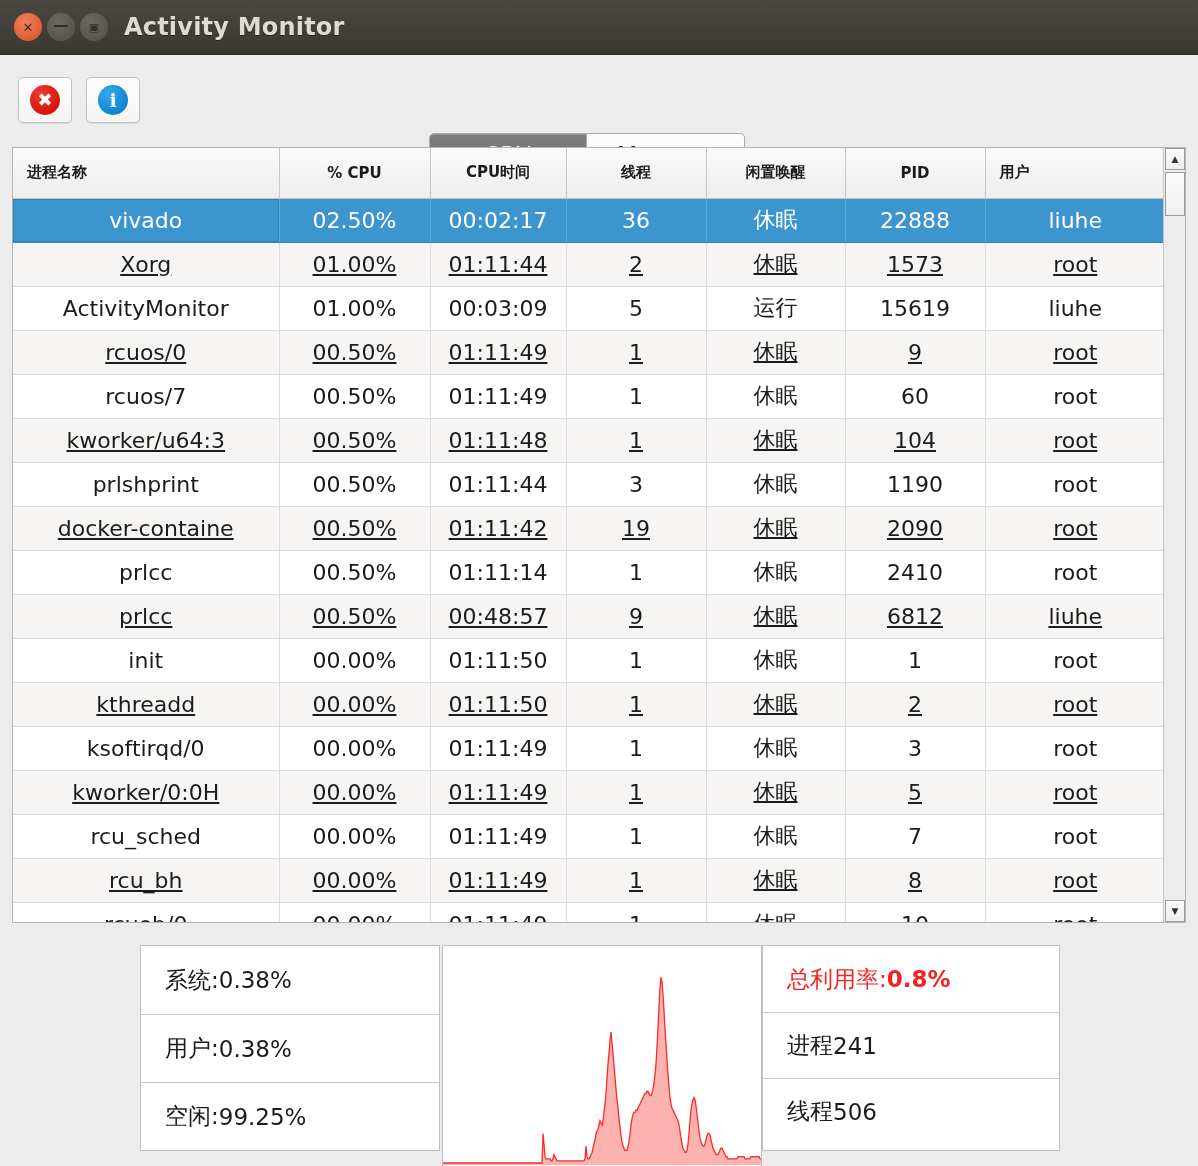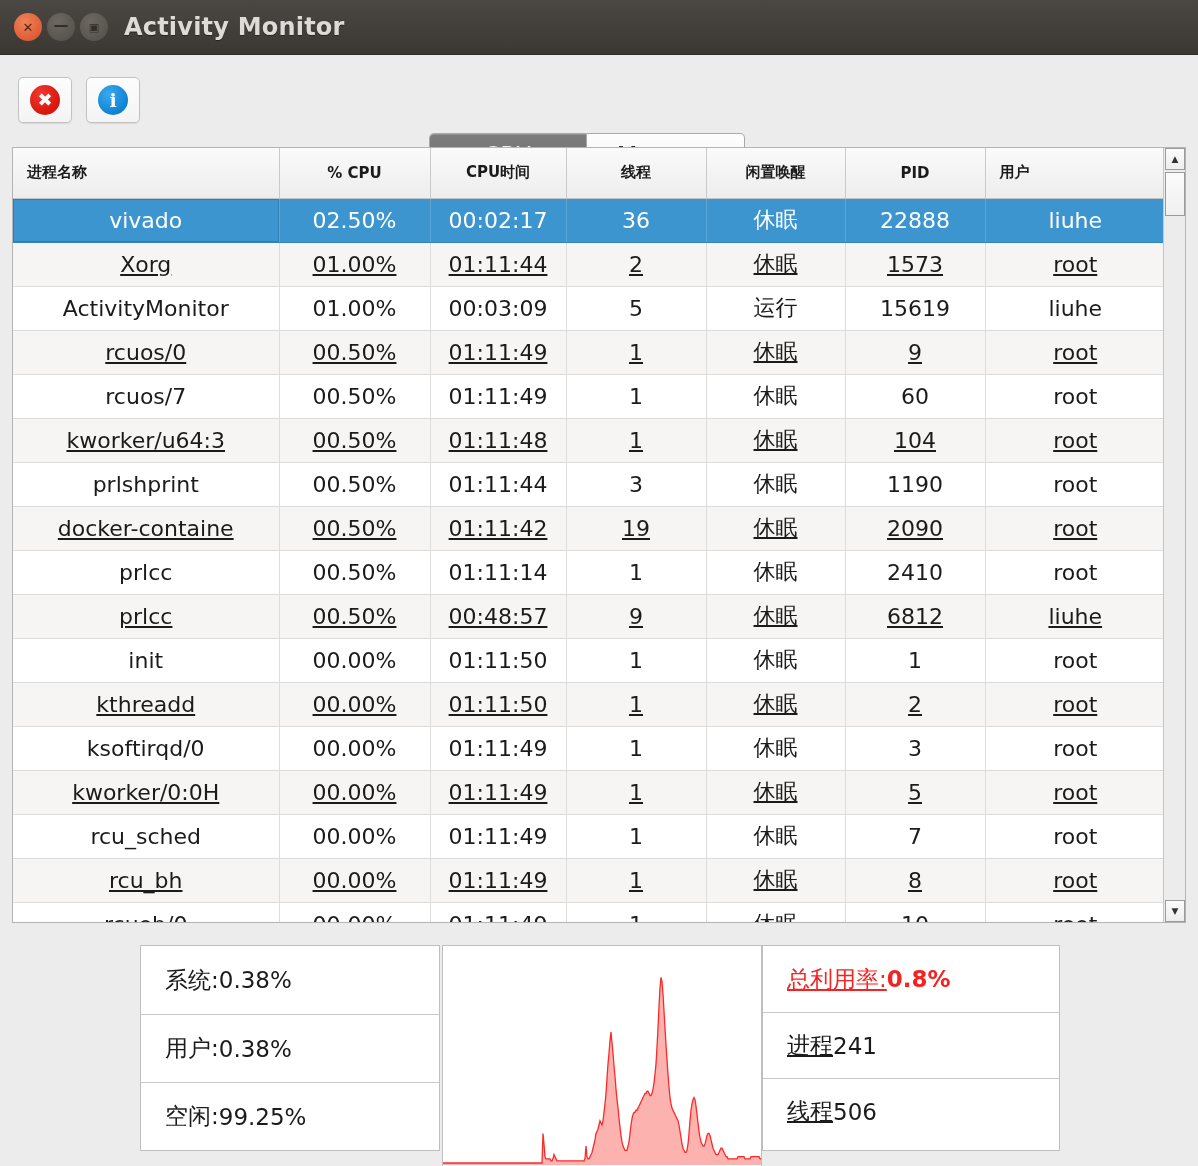--- a/index.html
+++ b/index.html
@@ -137,21 +137,21 @@
   #panel-right { left: 762px; width: 298px; height: 206px; }
 
   .stat-row {
     display: flex; align-items: center; 
     height: 66px; padding: 0 28px 0 24px; font-size: 23px; color: #1b1b1b;
   }
   .stat-row + .stat-row { border-top: 1px solid #c9c9c9; }
   .stat-row.accent .k, .stat-row.accent .v { color: #f42222; font-weight: bold; }
   #panel-left .stat-row { height: 68px; }
   #panel-left .stat-row .v { font-weight: normal; }
-  #panel-right .stat-row .k { font-weight: normal; text-decoration: underline; }
+  #panel-right .stat-row .k { font-weight: normal; }
 
   #cpu-graph { display: block; width: 318px; height: 219px; }
 </style>
 </head>
 <body>
 
 <div id="titlebar">
   <div class="wbtn close">
     <span class="glyph">✕</span>
   </div>

